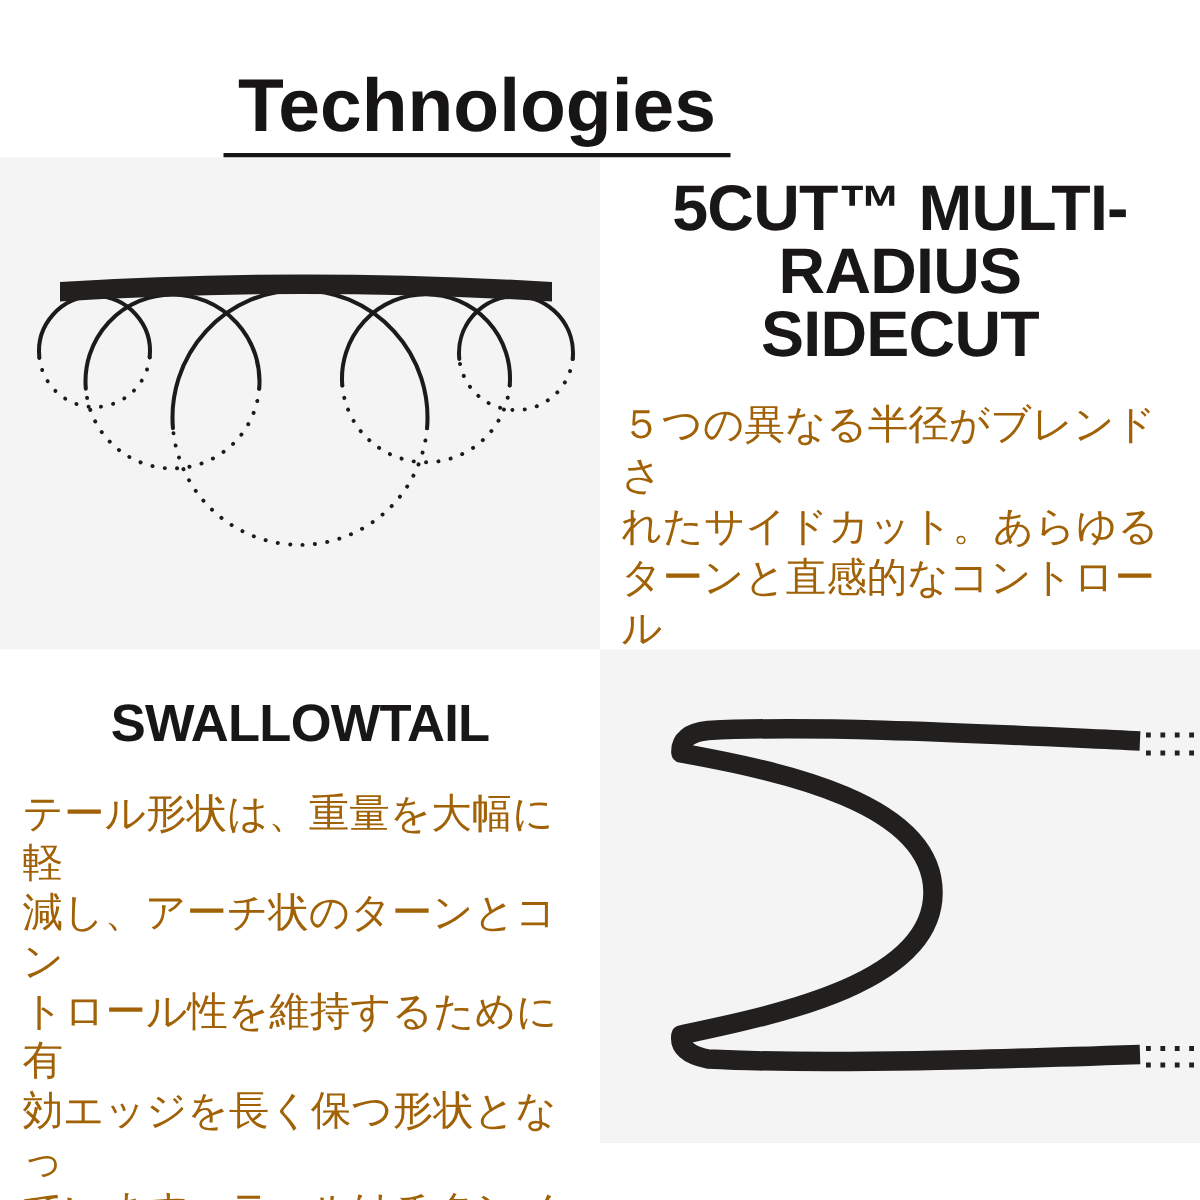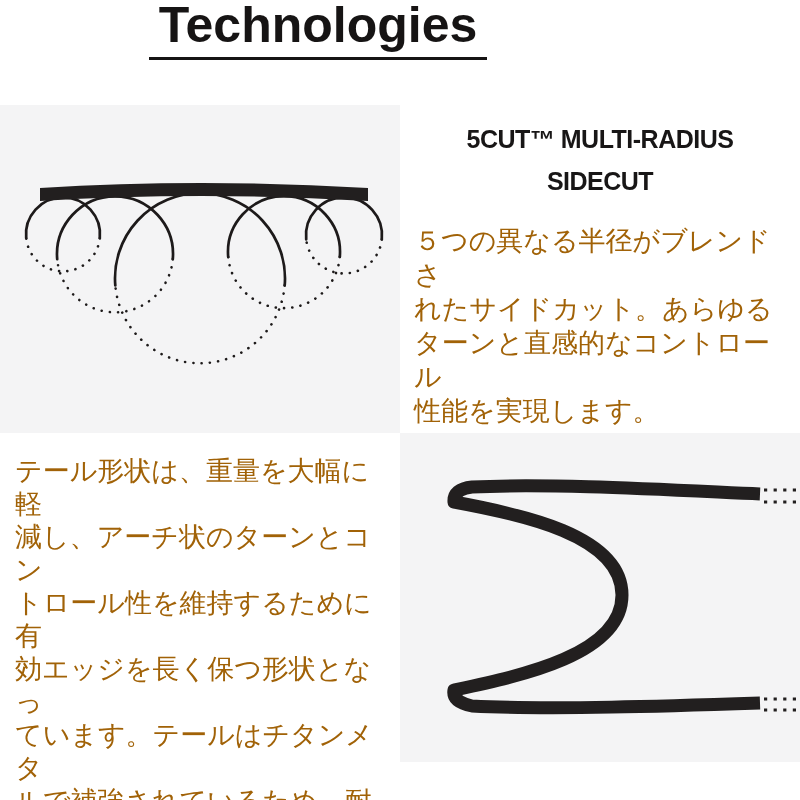--- a/index.html
+++ b/index.html
@@ -3,36 +3,36 @@
 <meta charset="utf-8">
 <style>
   html,body{margin:0;padding:0;}
   .page{
     position:relative; width:800px; height:800px; overflow:hidden;
     background:#ffffff; color:#1b1919;
     font-family:"Liberation Sans","DejaVu Sans",sans-serif;
   }
   .header{
     position:absolute; left:0; top:0; width:636px; height:105px;
-    display:flex; align-items:flex-start; justify-content:center;
+    display:flex; align-items:flex-end; justify-content:center;
   }
   .page-title{
     font-size:50px; font-weight:700; letter-spacing:0px; color:#161414;
     border-bottom:3px solid #161414; padding:0 10px 7px 10px; line-height:1;
   }
   .cell{ position:absolute; box-sizing:border-box; }
   .cell-tl{ left:0;   top:105px; width:400px; height:328px; background:#f4f4f5; }
   .cell-tr{ left:400px; top:105px; width:400px; height:328px; background:#ffffff; }
   .cell-bl{ left:0;   top:433px; width:400px; height:367px; background:#ffffff; }
   .cell-br{ left:400px; top:433px; width:400px; height:329px; background:#f4f4f5; }
   .section-heading{
     margin:0; text-align:center; font-weight:700; color:#181616;
     white-space:pre-line;
   }
-  .h-sidecut{ padding-top:13px; font-size:25px; line-height:42px; letter-spacing:-0.5px; }
+  .h-sidecut{ padding-top:13px; font-size:43px; line-height:42px; letter-spacing:-0.5px; }
   .h-swallow{ padding-top:29px; font-size:35px; line-height:42px; letter-spacing:-0.5px; }
   .body-text{
     margin:0; white-space:pre-line; color:#a16207;
     font-size:27px; line-height:34px;
   }
   .t-sidecut{ margin:22px 8px 0 14px; }
   .t-swallow{ margin:22px 6px 0 15px; line-height:33px; }
   svg{ display:block; }
 </style>
 </head>
@@ -70,20 +70,21 @@
   <div class="cell cell-tr">
     <h2 class="section-heading h-sidecut">5CUT™ MULTI-RADIUS
 SIDECUT</h2>
     <p class="body-text t-sidecut">５つの異なる半径がブレンドさ
 れたサイドカット。あらゆる
 ターンと直感的なコントロール
 性能を実現します。</p>
   </div>
 
   <div class="cell cell-bl">
+    <h2 class="section-heading h-swallow">SWALLOWTAIL</h2>
     <p class="body-text t-swallow">テール形状は、重量を大幅に軽
 減し、アーチ状のターンとコン
 トロール性を維持するために有
 効エッジを長く保つ形状となっ
 ています。テールはチタンメタ
 ルで補強されているため、耐久
 性もあります。</p>
   </div>
 
   <div class="cell cell-br">

